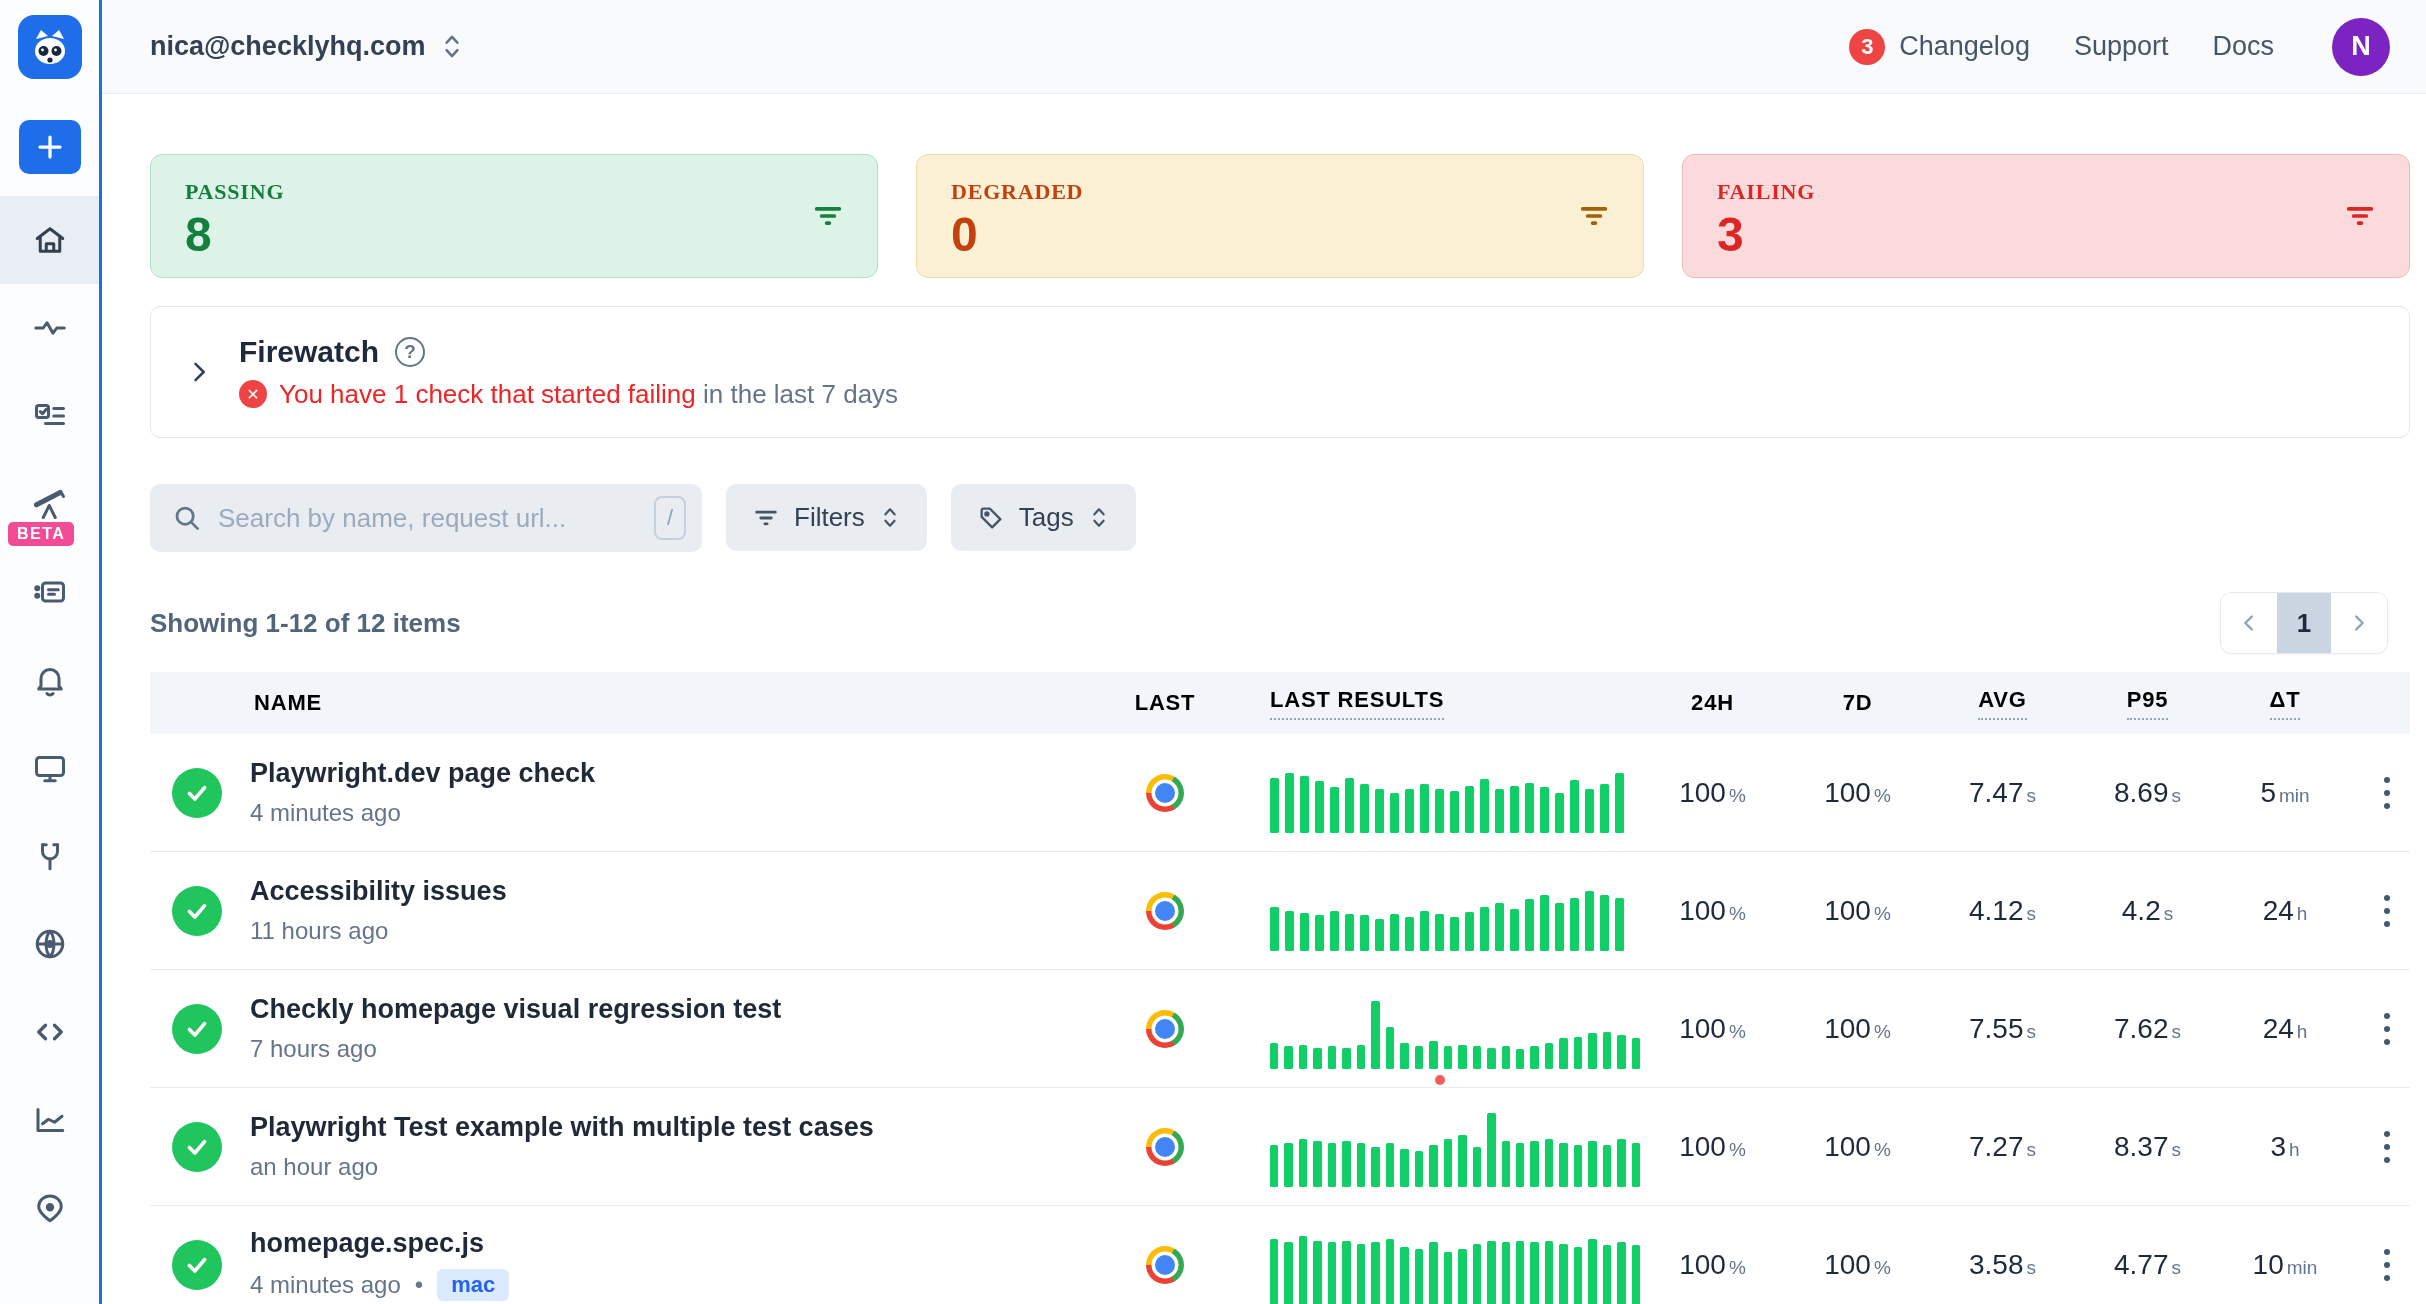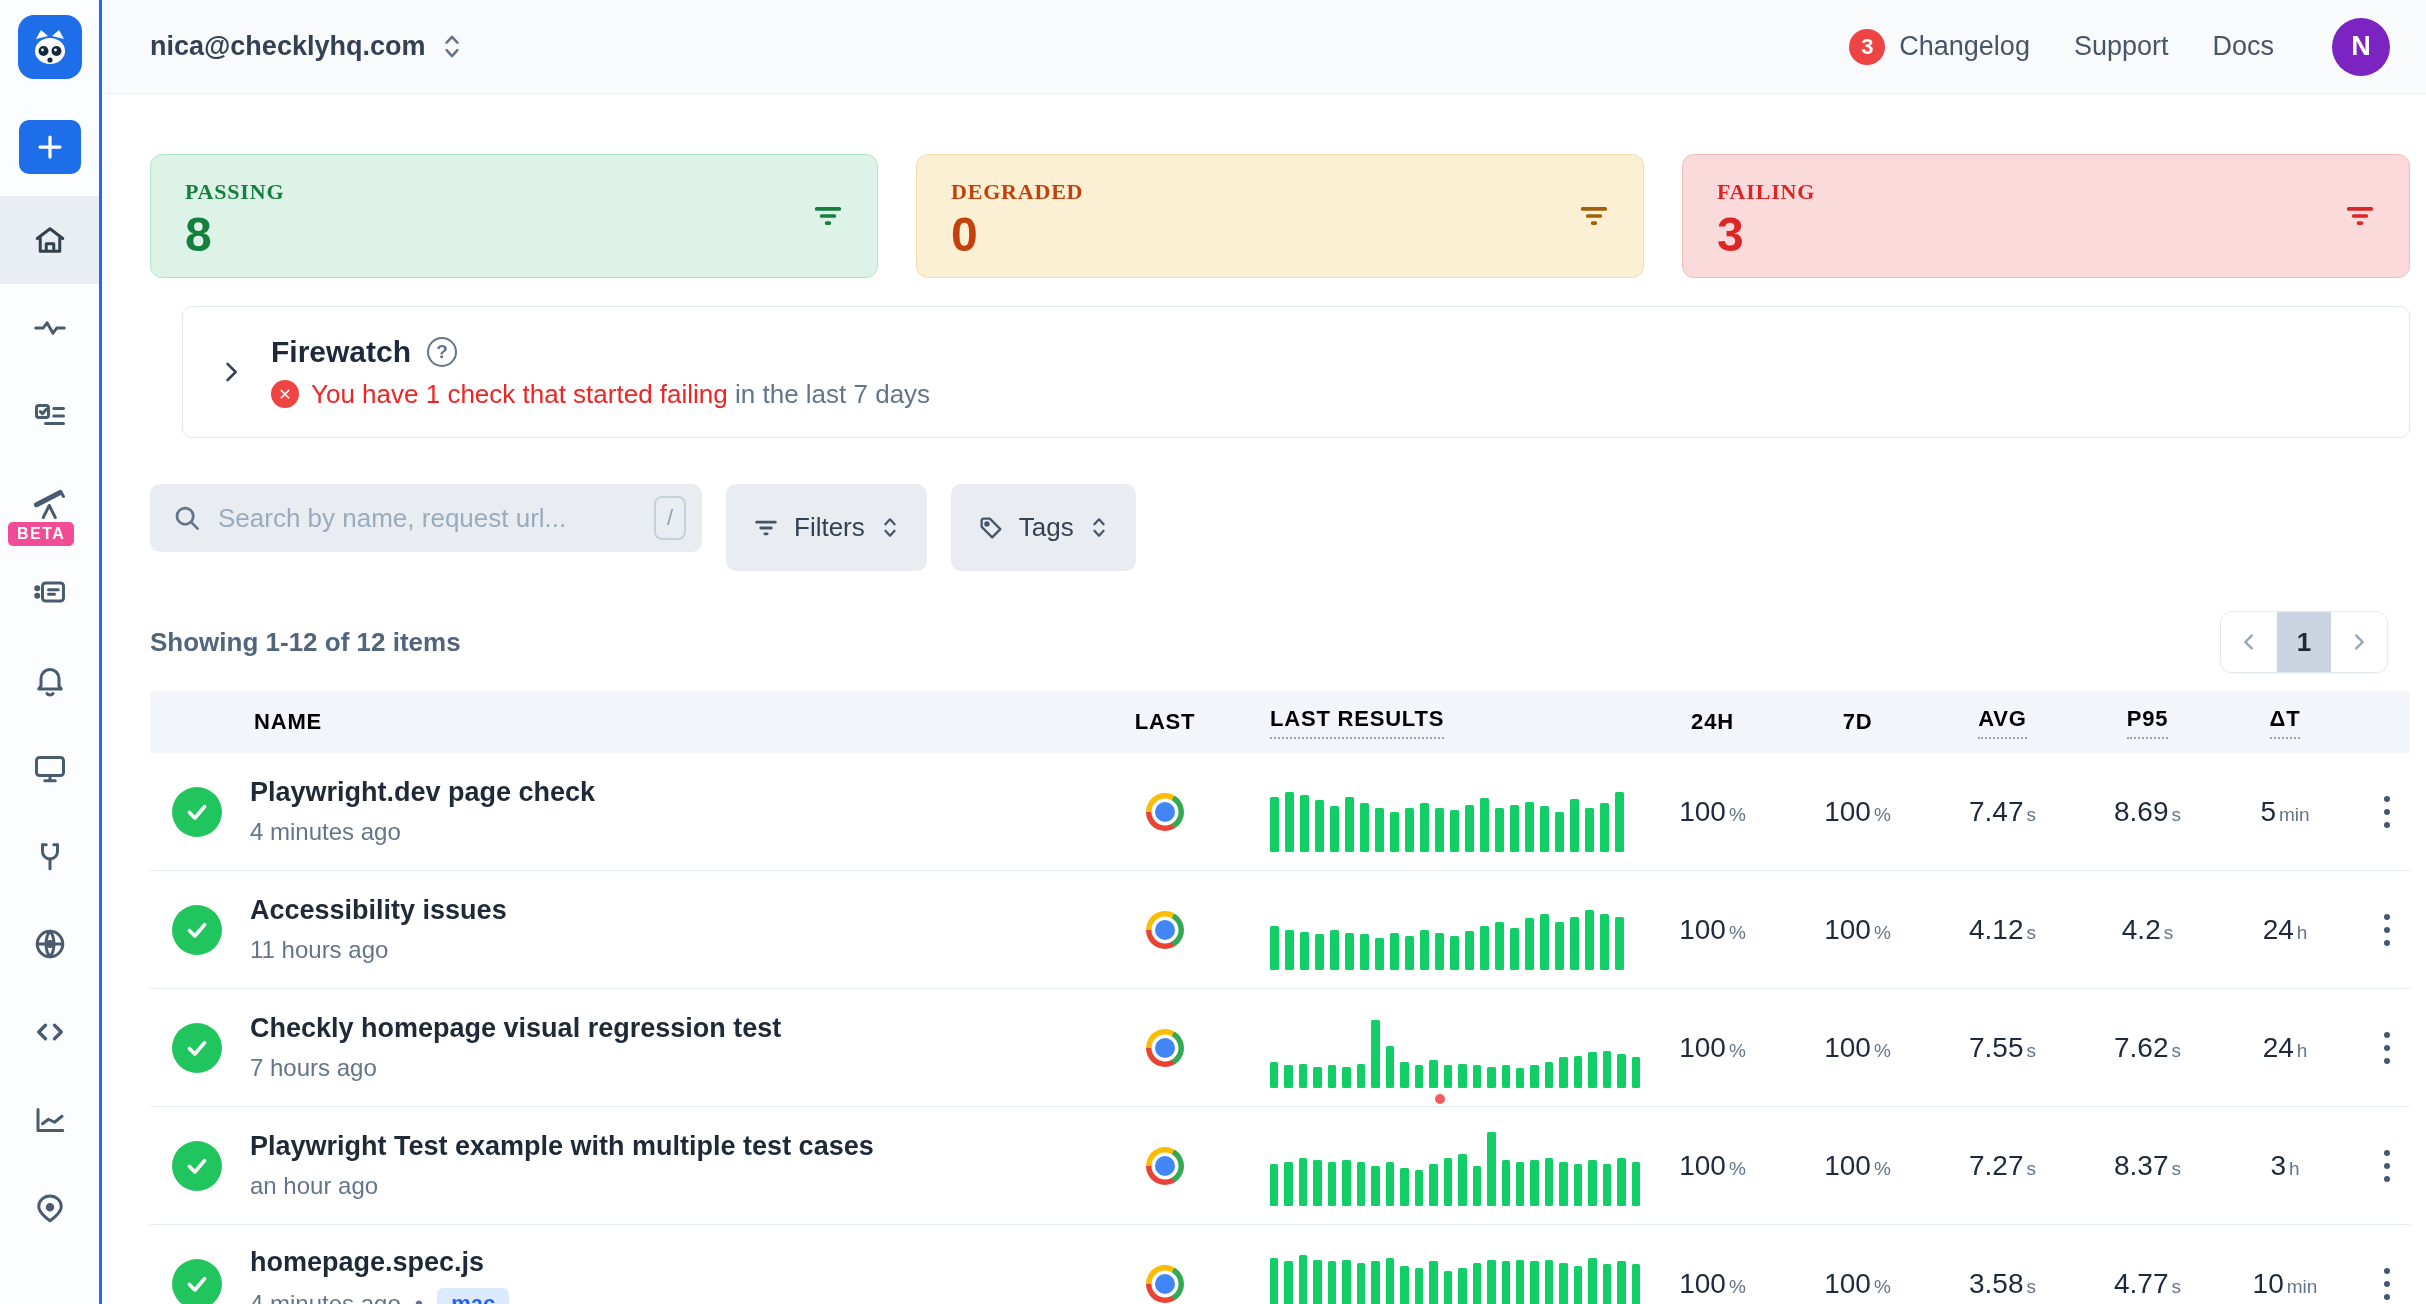--- a/index.html
+++ b/index.html
@@ -53,21 +53,21 @@
   .card.passing .filter-ico { stroke:#15803d; }
   .card.degraded { background:#fbf0d4; border:1px solid #eedda9; }
   .card.degraded .card-label,.card.degraded .card-value { color:#c2410c; }
   .card.degraded .filter-ico { stroke:#a16207; }
   .card.failing { background:#fadada; border:1px solid #f3b9b9; }
   .card.failing .card-label,.card.failing .card-value { color:#dc2626; }
   .card.failing .filter-ico { stroke:#dc2626; }
 
   
   .firewatch { margin-top:28px; border:1px solid #e2e8f0; border-radius:10px; height:132px;
-    display:flex; align-items:center; padding:0 34px; gap:26px; background:#fff;margin-left:32px; }
+    display:flex; align-items:center; padding:0 34px; gap:26px; background:#fff; }
   .fw-chevron { width:28px; height:28px; stroke:#334155; cursor:pointer; flex:0 0 auto; }
   .fw-body { display:flex; flex-direction:column; gap:10px; }
   .fw-title-row { display:flex; align-items:center; gap:16px; }
   .fw-title { font-size:30px; font-weight:700; color:#1e293b; }
   .help-circle { width:30px; height:30px; border:2px solid #64748b; border-radius:50%; color:#64748b;
     font-size:19px; font-weight:700; display:flex; align-items:center; justify-content:center; cursor:pointer; }
   .fw-alert { display:flex; align-items:center; gap:12px; font-size:26px; color:#64748b; }
   .fail-circle { width:28px; height:28px; border-radius:50%; background:#ef4444; color:#fff;
     font-size:16px; font-weight:700; display:flex; align-items:center; justify-content:center; }
   .fw-strong { color:#ef2424; }
@@ -75,21 +75,21 @@
   
   .toolbar { margin-top:46px; display:flex; gap:24px; }
   .searchbox { width:552px; height:68px; background:#e9edf2; border-radius:10px;
     display:flex; align-items:center; padding:0 16px 0 22px; gap:16px; }
   .searchbox svg { width:30px; height:30px; stroke:#64748b; flex:0 0 auto; }
   .search-input { flex:1; border:none; background:transparent; outline:none; font-size:26px; color:#334155;
     font-family:"Liberation Sans","DejaVu Sans",sans-serif; }
   .search-input::placeholder { color:#9aabbd; }
   .kbd { width:32px; height:44px; border:2px solid #c4d0dd; border-radius:8px; color:#8fa1b5;
     font-size:22px; display:flex; align-items:center; justify-content:center; }
-  .tool-btn { height:87px; background:#e9edf2; border:none; border-radius:10px; padding:0 26px;
+  .tool-btn { height:67px; background:#e9edf2; border:none; border-radius:10px; padding:0 26px;
     display:flex; align-items:center; gap:14px; font-size:26px; color:#334155; cursor:pointer;
     font-family:"Liberation Sans","DejaVu Sans",sans-serif; }
   .tool-btn svg { width:28px; height:28px; stroke:#475569; }
   .tool-btn .updown { width:22px; height:26px; }
 
   
   .meta-row { margin-top:40px; display:flex; align-items:center; justify-content:space-between; padding-right:22px; }
   .showing { font-size:26px; font-weight:700; color:#51657c; }
   .pager { display:flex; align-items:stretch; height:62px; border:1px solid #e2e8f0; border-radius:12px;
     overflow:hidden; background:#fff; box-shadow:0 1px 2px rgba(15,23,42,.04); }

